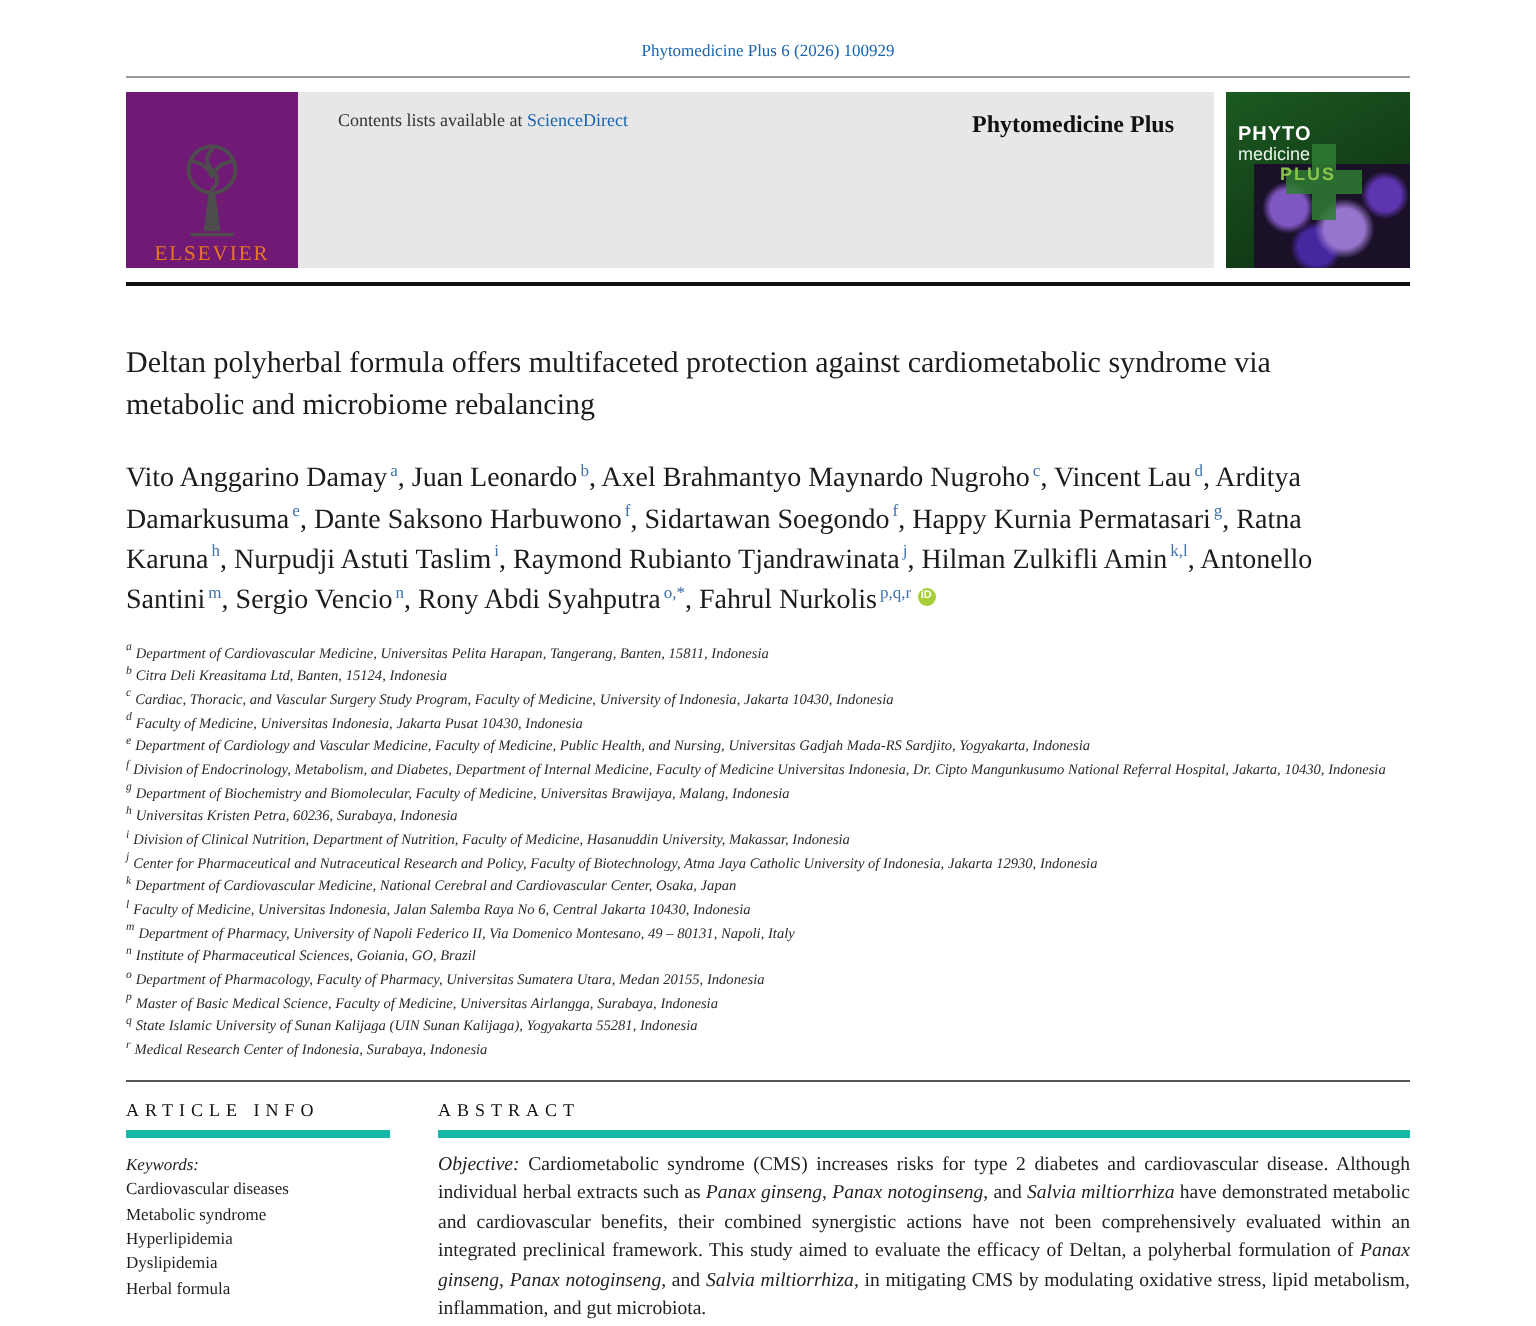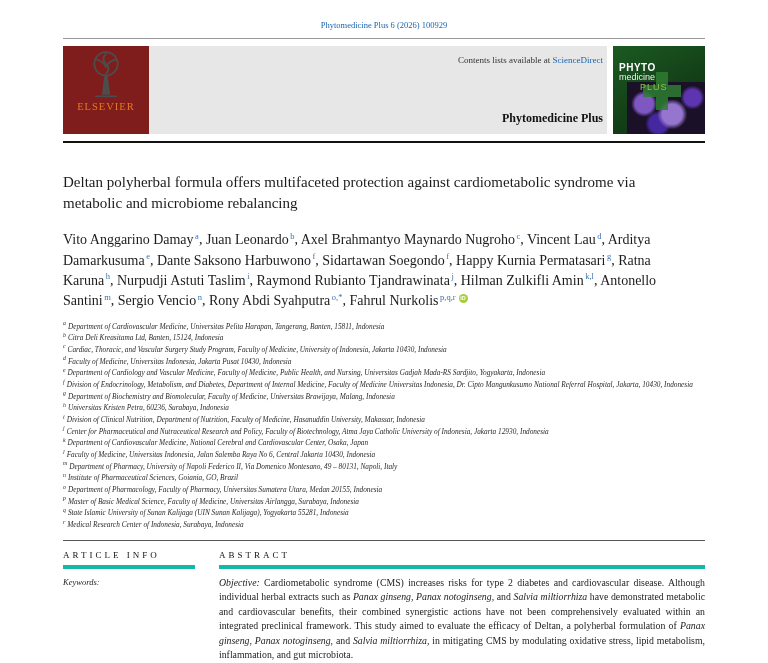--- a/index.html
+++ b/index.html
@@ -6,23 +6,23 @@
   html, body { width: 768px; height: 663px; overflow: hidden; background: #fff; }
   body { font-family: "Liberation Serif", serif; color: #1f1f1f; }
   .page { padding: 0 63px; }
 
   .journal-ref { margin-top: 20px; text-align: center; font-size: 8.5px; color: #1964af; }
   .rule-thin  { margin-top: 8px; border-top: 1px solid #9a9a9a; }
   .rule-thick { margin-top: 7px; border-top: 2.5px solid #111; }
   .rule-mid   { margin-top: 9px; border-top: 1px solid #555; }
 
   .header-band { margin-top: 7px; display: flex; height: 88px; }
-  .logo-col { width: 86px; background: #7f1d1d; display: flex; flex-direction: column; align-items: center; padding-bottom: 1px; }
+  .logo-col { width: 86px; background: #701a75; display: flex; flex-direction: column; align-items: center; justify-content: flex-end; padding-bottom: 1px; }
   .elsevier-text { font-size: 10.5px; letter-spacing: 1px; color: #e87722; margin-top: 1px; }
-  .band { flex: 1; background: #e7e7e7; display: flex; flex-direction: column; justify-content: space-between; text-align: right; padding: 9px 4px 8px; }
+  .band { flex: 1; background: #e7e7e7; display: flex; flex-direction: row; justify-content: space-between; text-align: left; padding: 9px 20px 8px; }
   .band-line1, .band-line3 { font-size: 9px; color: #333; }
   .band-title { font-size: 12px; font-weight: bold; color: #111; }
   .link  { color: #1964af; text-decoration: none; cursor: pointer; }
   .link2 { color: #5aa2d0; text-decoration: none; cursor: pointer; }
 
   .cover { width: 92px; height: 88px; margin-left: 6px; position: relative; overflow: hidden;
            background: linear-gradient(150deg, #1c5a22 0%, #134017 55%, #0d2c10 100%); }
   .cover-flowers { position: absolute; bottom: 0; right: 0; width: 78px; height: 52px;
     background:
       radial-gradient(circle at 22% 42%, #7e57c2 0 9px, transparent 13px),
@@ -30,21 +30,21 @@
       radial-gradient(circle at 84% 30%, #5e35b1 0 8px, transparent 12px),
       radial-gradient(circle at 40% 80%, #4527a0 0 9px, transparent 13px),
       #1a1028; }
   .cover-cross { position: absolute; top: 26px; right: 24px; width: 38px; height: 38px; opacity: 0.85; }
   .cover-cross::before, .cover-cross::after { content: ""; position: absolute; background: #2e7d32; }
   .cover-cross::before { left: 13px; top: 0; width: 12px; height: 38px; }
   .cover-cross::after  { top: 13px; left: 0; height: 12px; width: 38px; }
   .cover-text { position: absolute; top: 16px; left: 6px; z-index: 3; font-family: "Liberation Sans", sans-serif; line-height: 1.1; }
   .c1 { color: #ffffff; font-weight: bold; font-size: 10px; letter-spacing: 0.5px; }
   .c2 { color: #e8f5e9; font-size: 9px; }
-  .c3 { color: #8bc34a; font-weight: normal; font-size: 9px; letter-spacing: 1px; padding-left: 21px; }
+  .c3 { color: #8bc34a; font-weight: bold; font-size: 9px; letter-spacing: 1px; padding-left: 21px; }
 
   .title { margin-top: 29px; font-size: 15px; font-weight: normal; line-height: 1.38; color: #1c1c1c; max-width: 625px; }
 
   .authors { margin-top: 17px; font-size: 14px; line-height: 1.45; max-width: 618px; color: #1c1c1c; }
   .author { white-space: normal; }
   .authors-list .author::after { content: ", "; }
   .authors-list .author:last-child::after { content: ""; }
   .sup { font-size: 8.5px; color: #3d72ad; margin-left: 1.5px; vertical-align: super; line-height: 0; }
   .orcid { display: inline-block; width: 9px; height: 9px; border-radius: 50%; background: #a6ce39; color: #fff;
            font-family: "Liberation Sans", sans-serif; font-size: 5.5px; font-weight: bold; line-height: 9px;
@@ -149,20 +149,28 @@
 
       <div class="aff"><span class="affsup">r</span><span>Medical Research Center of Indonesia, Surabaya, Indonesia</span></div>
     </div>
 
   <div class="rule-mid"></div>
 
   <div class="columns">
     <div class="col-info">
       <div class="sec-head">ARTICLE INFO</div>
       <div class="kw-label">Keywords:</div>
+      <div>
+
+      <div class="kw">Cardiovascular diseases</div>
+          <div class="kw">Metabolic syndrome</div>
+          <div class="kw">Hyperlipidemia</div>
+          <div class="kw">Dyslipidemia</div>
+          <div class="kw">Herbal formula</div>
+        </div>
     </div>
 
     <div class="col-abs">
       <div class="sec-head">ABSTRACT</div>
       <p class="abs-p"><span class="it">Objective:</span><span> Cardiometabolic syndrome (CMS) increases risks for type 2 diabetes and cardiovascular disease. Although individual herbal extracts such as </span><span class="it">Panax ginseng</span><span>, </span><span class="it">Panax notoginseng</span><span>, and </span><span class="it">Salvia miltiorrhiza</span><span> have demonstrated metabolic and cardiovascular benefits, their combined synergistic actions have not been comprehensively evaluated within an integrated preclinical framework. This study aimed to evaluate the efficacy of Deltan, a polyherbal formulation of </span><span class="it">Panax ginseng</span><span>, </span><span class="it">Panax notoginseng</span><span>, and </span><span class="it">Salvia miltiorrhiza</span><span>, in mitigating CMS by modulating oxidative stress, lipid metabolism, inflammation, and gut microbiota.</span></p>
 
     </div>
   </div>
 
 </div>

